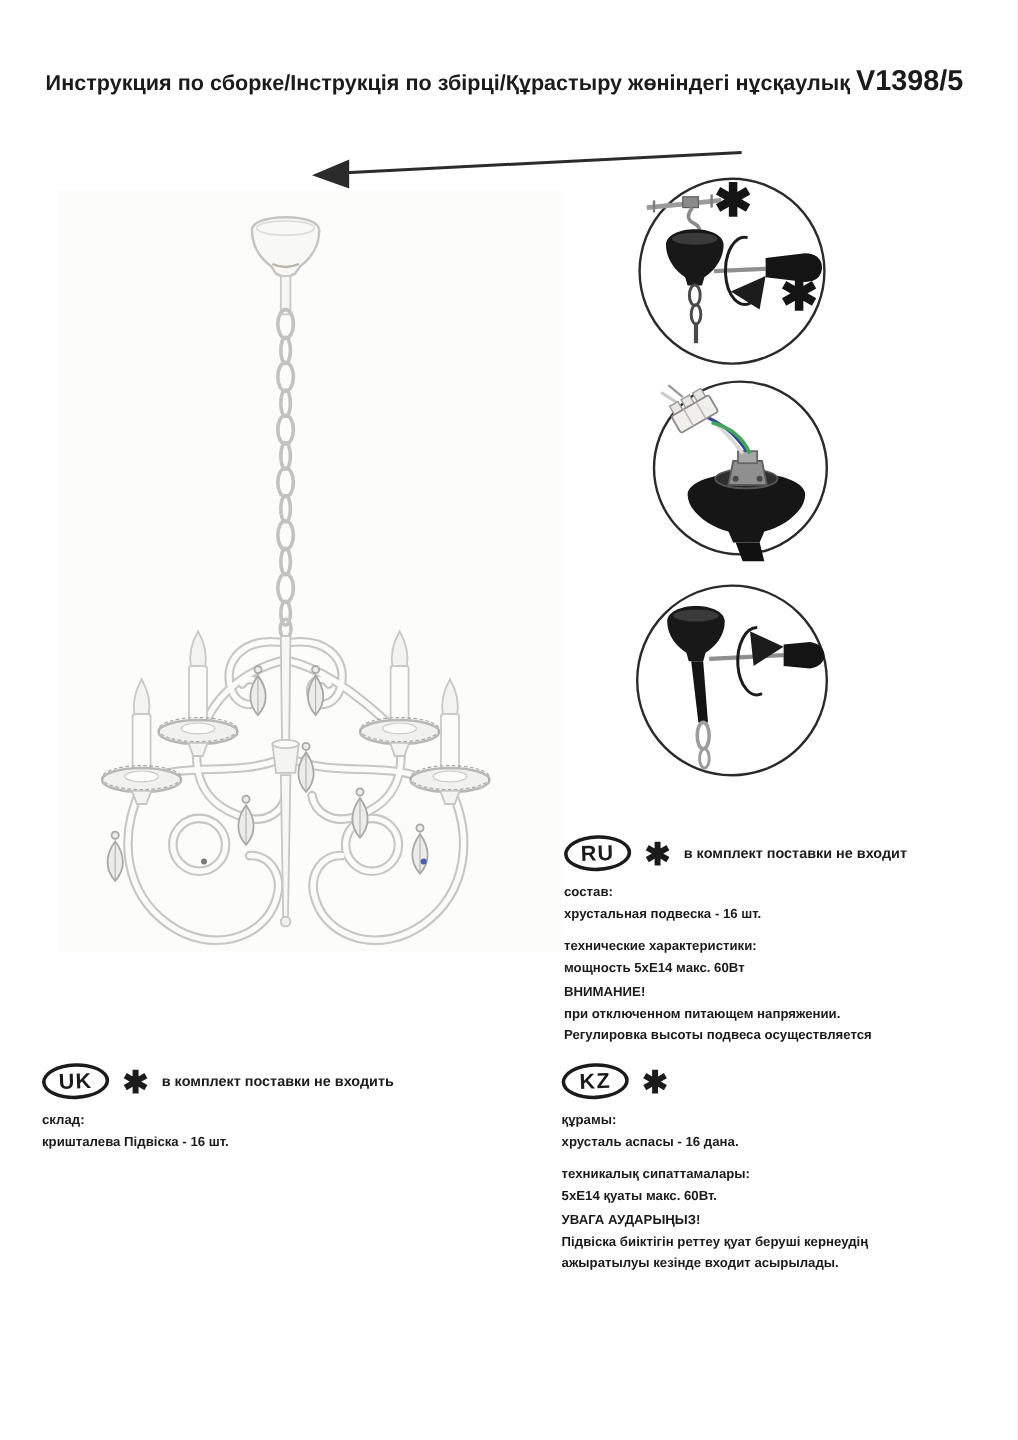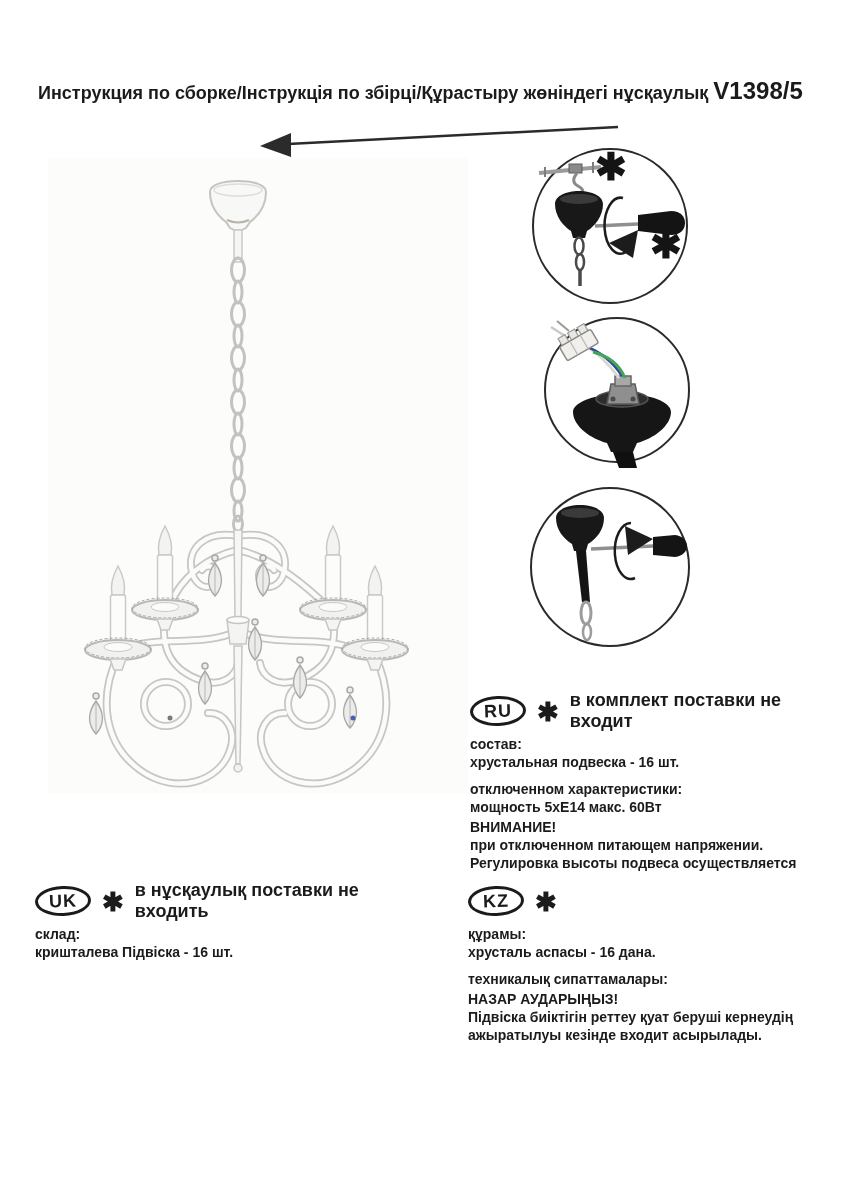--- a/index.html
+++ b/index.html
@@ -3,43 +3,43 @@
 <meta charset="utf-8">
 <style>
   html,body{margin:0;padding:0;background:#e9e9e9;}
   .page{
     position:relative; width:848px; height:1200px; margin:0 auto;
     background:#ffffff; overflow:hidden;
     font-family:"Liberation Sans", sans-serif; color:#1b1b1b;
   }
   
   .title{
-    position:absolute; left:38px; top:78px; width:790px;
+    position:absolute; left:38px; top:55px; width:790px;
     font-size:18px; font-weight:bold; line-height:26px; white-space:nowrap;
   }
   .title .model{ font-size:24px; }
 
   
   .abs{ position:absolute; }
 
   
   .sec{ position:absolute; }
   .sec-head{ display:flex; align-items:center; gap:11px; height:30px; }
   .badge{
     min-width:40px; height:22px; padding:1px 5px;
     border:3px solid #1b1b1b; border-radius:50%;
     display:flex; align-items:center; justify-content:center;
     font-size:18px; font-weight:bold; letter-spacing:1px; line-height:1;
     transform:rotate(-2deg);
   }
   .ast{ font-size:26px; font-weight:bold; line-height:1; transform:translateY(1px); }
-  .note{ font-size:18px; font-weight:bold; }
+  .note{ font-size:12px; font-weight:bold; }
   .p{ margin-top:9px; }
   .p.tight{ margin-top:2px; }
-  .p div{ font-size:14px; font-weight:bold; line-height:18px; }
+  .p div{ font-size:11px; font-weight:bold; line-height:18px; }
 
   svg text.ast-svg{ font-family:"Liberation Sans",sans-serif; font-weight:bold; fill:#141414; }
 
   
   .tube-out{ fill:none; stroke:#c6c6c4; stroke-width:8; stroke-linecap:round; }
   .tube-in { fill:none; stroke:#fbfbfa; stroke-width:4.5; stroke-linecap:round; }
 </style>
 </head>
 <body>
 
@@ -281,54 +281,55 @@
     <div class="sec-head">
       <span class="badge">RU</span>
       <span class="ast">✱</span>
       <span class="note">в комплект поставки не входит</span>
     </div>
     <div class="p">
       <div>состав:</div>
       <div>хрустальная подвеска - 16 шт.</div>
     </div>
     <div class="p">
-      <div>отключенном характеристики:</div>
+      <div>технические характеристики:</div>
       <div>мощность 5хЕ14 макс. 60Вт</div>
     </div>
     <div class="p tight">
       <div>ВНИМАНИЕ!</div>
       <div>при отключенном питающем напряжении.</div>
       <div>Регулировка высоты подвеса осуществляется</div>
     </div>
   </section>
 
   <section class="sec" style="left:35px; top:886px; width:400px;">
     <div class="sec-head">
       <span class="badge">UK</span>
       <span class="ast">✱</span>
-      <span class="note">в нұсқаулық поставки не входить</span>
+      <span class="note">в комплект поставки не входить</span>
     </div>
     <div class="p">
       <div>склад:</div>
       <div>кришталева Підвіска - 16 шт.</div>
     </div>
   </section>
 
   <section class="sec" style="left:468px; top:886px; width:375px;">
     <div class="sec-head">
       <span class="badge">KZ</span>
       <span class="ast">✱</span>
     </div>
     <div class="p">
       <div>құрамы:</div>
       <div>хрусталь аспасы - 16 дана.</div>
     </div>
     <div class="p">
       <div>техникалық сипаттамалары:</div>
+      <div>5хЕ14 қуаты макс. 60Вт.</div>
     </div>
     <div class="p tight">
-      <div>НАЗАР АУДАРЫҢЫЗ!</div>
+      <div>УВАГА АУДАРЫҢЫЗ!</div>
       <div>Підвіска биіктігін реттеу қуат беруші кернеудің</div>
       <div>ажыратылуы кезінде входит асырылады.</div>
     </div>
   </section>
 
 </div>
 
 </body></html>

